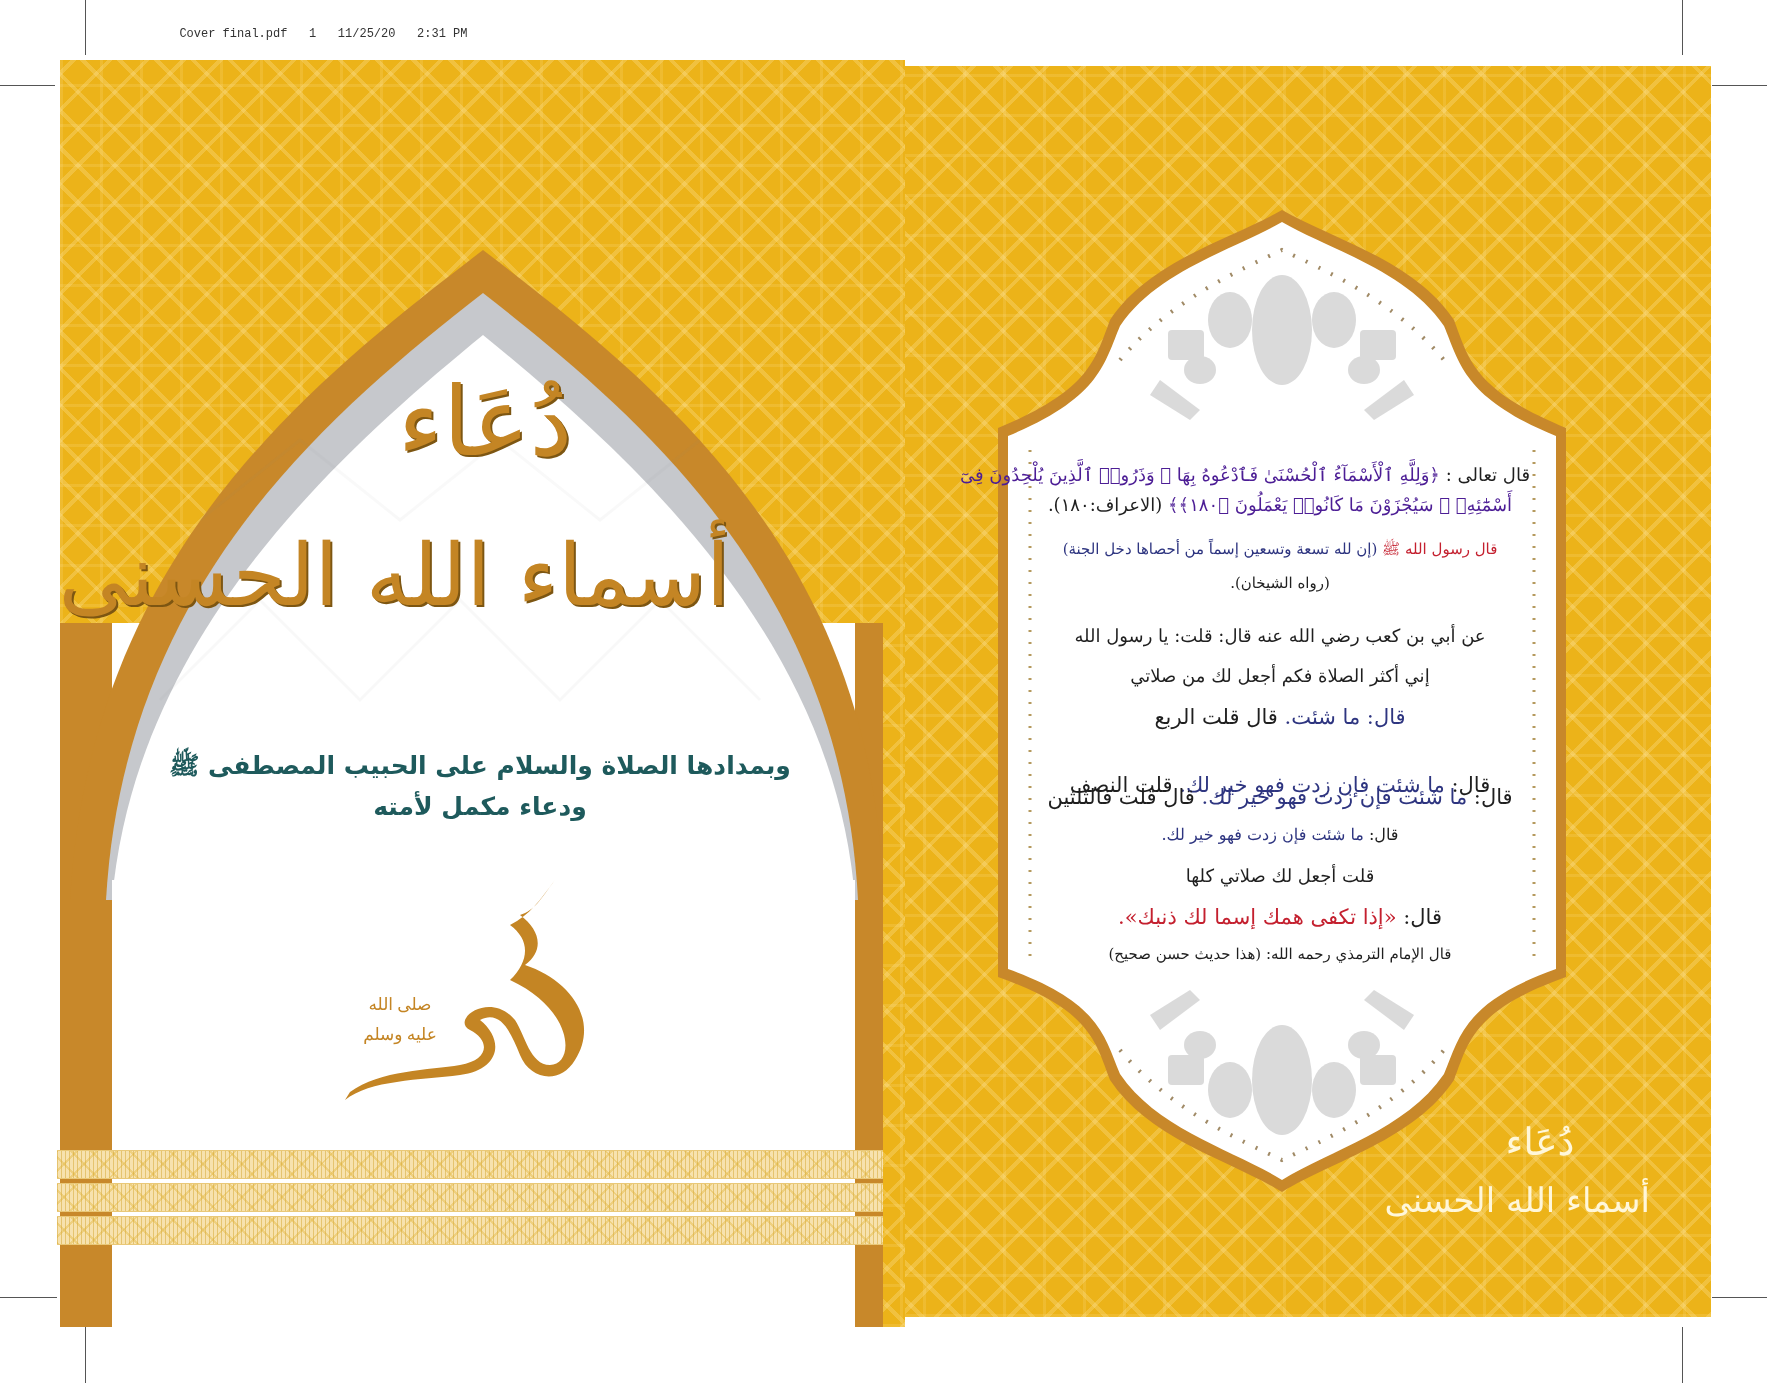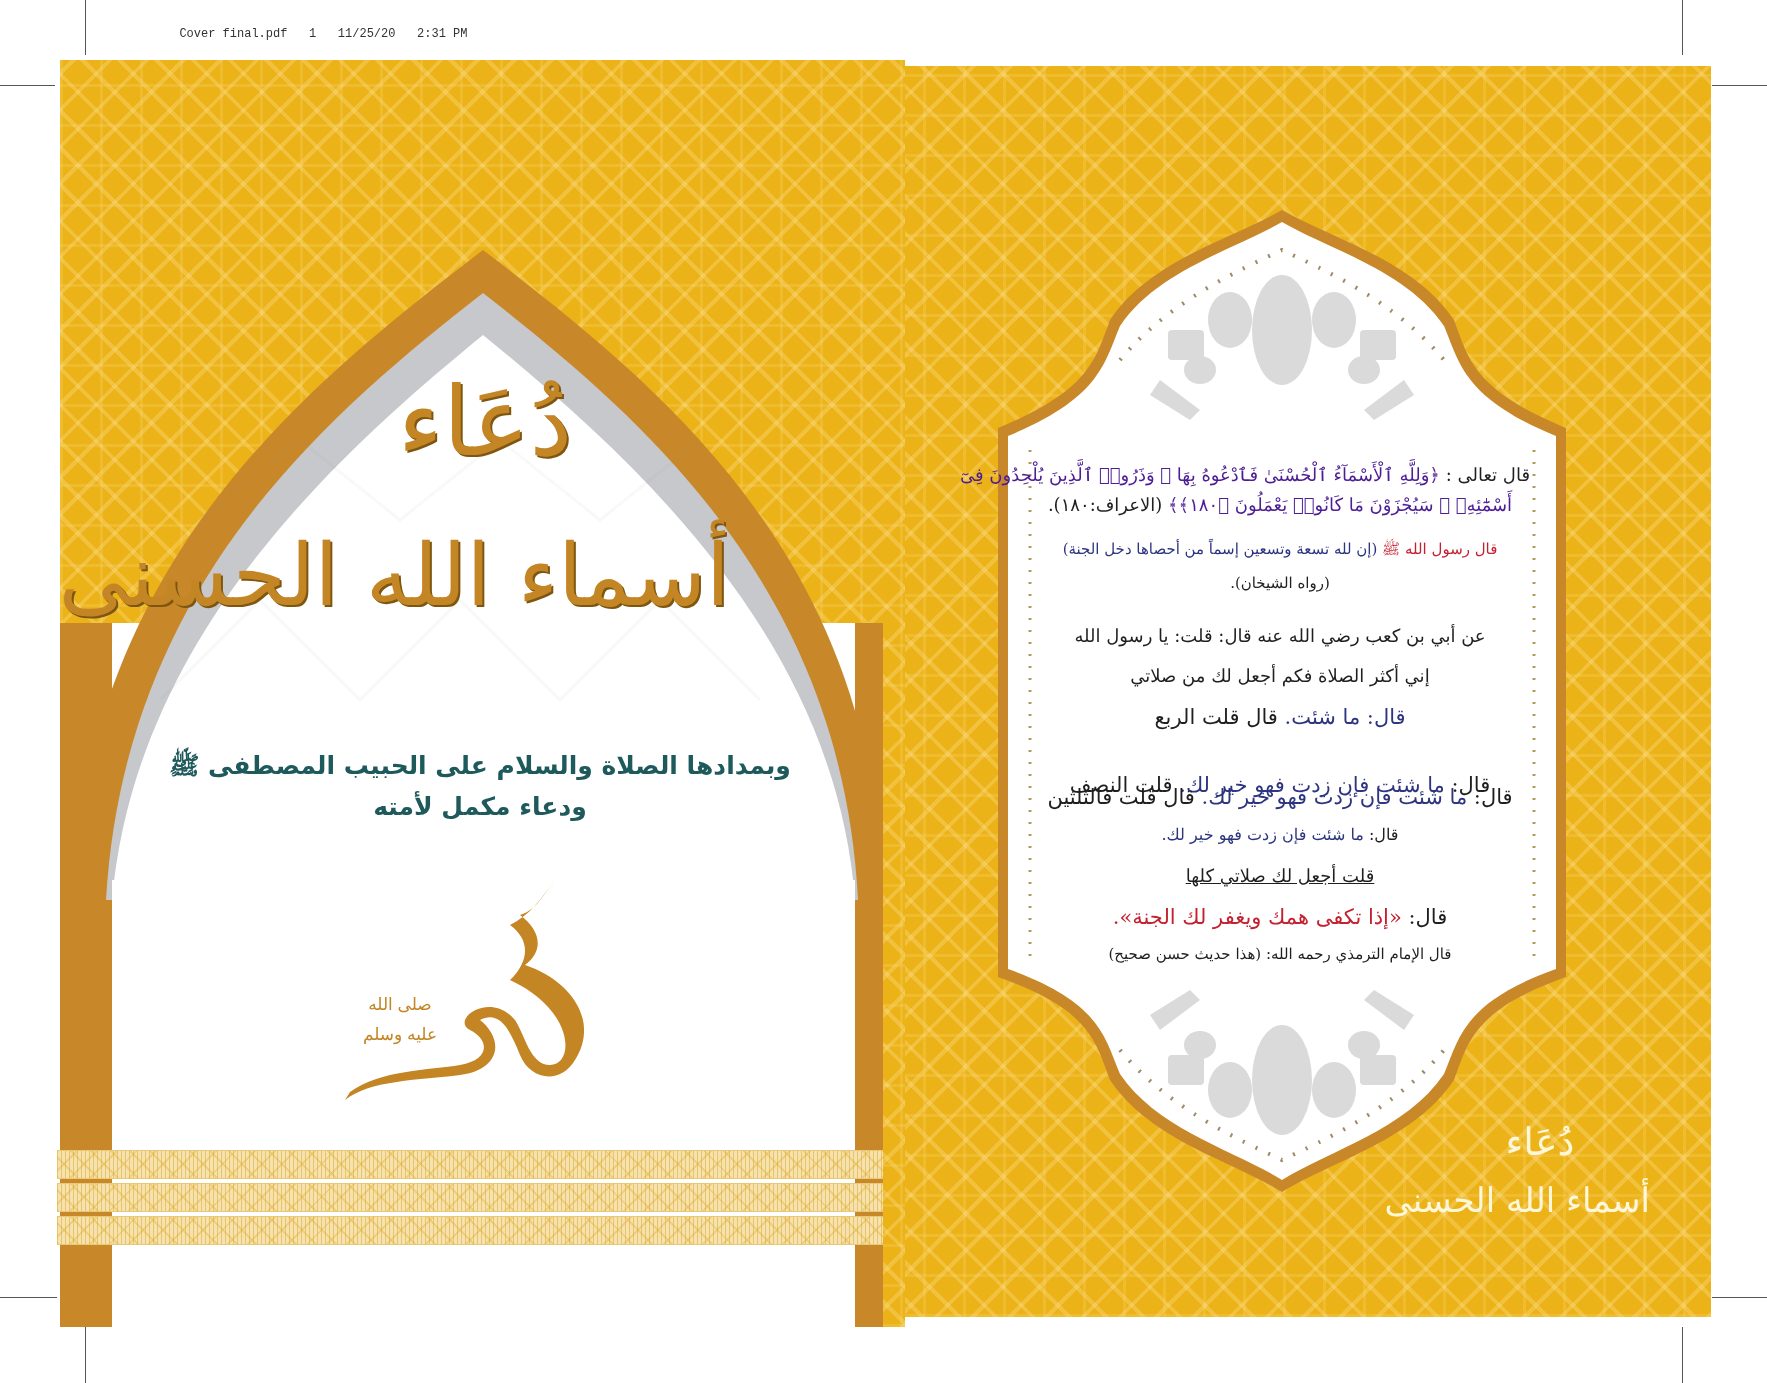--- a/index.html
+++ b/index.html
@@ -76,21 +76,21 @@
 <div class="abs rtl" style="left:330px;top:365px;width:310px;text-align:center;font-family:'DejaVu Serif',serif;font-size:96px;color:#C48524;text-shadow:2px 2px 0 #7d5612;line-height:1.2;">دُعَاء</div>
 <div class="abs rtl" style="left:230px;top:520px;width:500px;text-align:center;font-family:'DejaVu Serif',serif;font-size:86px;color:#C48524;text-shadow:2px 2px 0 #7d5612;line-height:1.3;white-space:nowrap;">أسماء الله الحسنى</div>
 
 <div class="abs rtl subtitle" style="top:750px;white-space:nowrap;text-align:center;">وبمدادها الصلاة والسلام على الحبيب المصطفى ﷺ</div>
 <div class="abs rtl subtitle" style="top:792px;">ودعاء مكمل لأمته</div>
 
 <div class="abs" style="left:340px;top:870px;width:260px;height:230px;">
   <svg width="260" height="230">
     <path d="M215 10 C 200 30, 195 40, 180 45 C 200 60, 205 80, 185 95 C 230 110, 260 150, 235 190 C 220 215, 190 210, 180 185 C 170 160, 160 140, 140 150 C 165 170, 160 200, 120 205 C 80 210, 30 210, 5 230 L 10 222 C 40 200, 90 200, 120 195 C 150 190, 150 170, 130 160 C 110 150, 150 120, 175 150 C 185 165, 190 195, 210 195 C 235 195, 235 140, 170 110 C 190 90, 190 70, 170 55 C 190 45, 200 30, 215 10 Z" fill="#C48524"></path>
   </svg>
-  <div class="rtl" style="position:absolute;left:15px;top:120px;width:90px;height:90px;border-radius:50%;font-family:Liberation Sans, sans-serif;font-size:17px;color:#C48524;text-align:center;line-height:30px;">صلى الله عليه وسلم</div>
+  <div class="rtl" style="position:absolute;left:15px;top:120px;width:90px;height:90px;border-radius:50%;font-family:Liberation Serif, serif;font-size:17px;color:#C48524;text-align:center;line-height:30px;">صلى الله عليه وسلم</div>
   
 </div>
 
 <div class="abs band" style="top:1150px;"></div>
 <div class="abs band" style="top:1183px;"></div>
 <div class="abs band" style="top:1216px;"></div>
 
 <svg class="abs" style="left:0;top:0;" width="1767" height="1383">
   <path d="M1282 210 C 1230 240, 1150 260, 1110 320 C 1095 360, 1090 390, 998 428 L 998 977 C 1090 1010, 1095 1040, 1110 1080 C 1150 1140, 1230 1160, 1282 1192 C 1334 1160, 1414 1140, 1454 1080 C 1469 1040, 1474 1010, 1566 977 L 1566 428 C 1474 390, 1469 360, 1454 320 C 1414 260, 1334 240, 1282 210 Z" fill="#C8882A"></path>
   <path d="M1282 222 C 1234 250, 1158 270, 1120 326 C 1104 364, 1100 398, 1008 436 L 1008 969 C 1100 1002, 1104 1036, 1120 1074 C 1158 1130, 1234 1150, 1282 1180 C 1330 1150, 1406 1130, 1444 1074 C 1460 1036, 1464 1002, 1556 969 L 1556 436 C 1464 398, 1460 364, 1444 326 C 1406 270, 1330 250, 1282 222 Z" fill="#FFFFFF"></path>
@@ -140,20 +140,20 @@
 </div>
 <div class="line small" style="top:574px;direction:rtl;left:1080px;width:400px;">(رواه الشيخان).</div>
 
 <div id="narration">
     <div class="line" style="top: 625px; direction: rtl; font-size: 18px;"><span>عن أبي بن كعب رضي الله عنه قال: قلت: يا رسول الله</span></div>
     <div class="line" style="top: 665px; direction: rtl; font-size: 18px;"><span>إني أكثر الصلاة فكم أجعل لك من صلاتي</span></div>
     <div class="line" style="top: 705px; direction: rtl; font-size: 21px;"><span class="blue">قال: ما شئت.</span><span> قال قلت الربع</span></div>
     <div class="line" style="top: 745px; direction: rtl; font-size: 21px; margin-top: 28px;"><span>قال: </span><span class="blue">ما شئت فإن زدت فهو خير لك.</span><span> قلت النصف</span></div>
     <div class="line" style="top: 785px; direction: rtl; font-size: 21px; text-align: center;"><span>قال: </span><span class="blue">ما شئت فإن زدت فهو خير لك.</span><span> قال قلت فالثلثين</span></div>
     <div class="line" style="top: 825px; direction: rtl; font-size: 16px;"><span>قال: </span><span class="blue">ما شئت فإن زدت فهو خير لك.</span></div>
-    <div class="line" style="top: 865px; direction: rtl; font-size: 18px; text-decoration: underline;"><span>قلت أجعل لك صلاتي كلها</span></div>
-    <div class="line" style="top: 905px; direction: rtl; font-size: 21px;"><span>قال: </span><span class="red">«إذا تكفى همك ويغفر لك الجنة».</span></div>
+    <div class="line" style="top: 865px; direction: rtl; font-size: 18px;"><span>قلت أجعل لك صلاتي كلها</span></div>
+    <div class="line" style="top: 905px; direction: rtl; font-size: 21px;"><span>قال: </span><span class="red">«إذا تكفى همك إسما لك ذنبك».</span></div>
   </div>
 
 <div class="line small" style="top:945px;direction:rtl;">قال الإمام الترمذي رحمه الله: (هذا حديث حسن صحيح)</div>
 
 <div class="abs rtl" style="left:1470px;top:1120px;width:140px;text-align:center;font-family:'DejaVu Serif',serif;font-size:38px;color:#FFF7DA;">دُعَاء</div>
 <div class="abs rtl" style="left:1430px;top:1180px;width:220px;text-align:center;font-family:'DejaVu Serif',serif;font-size:34px;color:#FFF7DA;white-space:nowrap;">أسماء الله الحسنى</div>
 
 </body></html>

